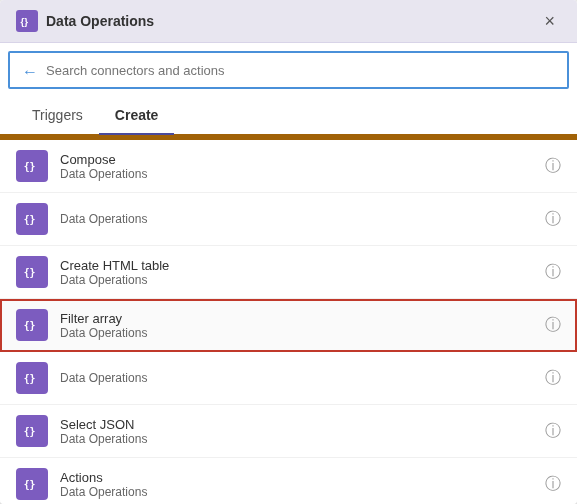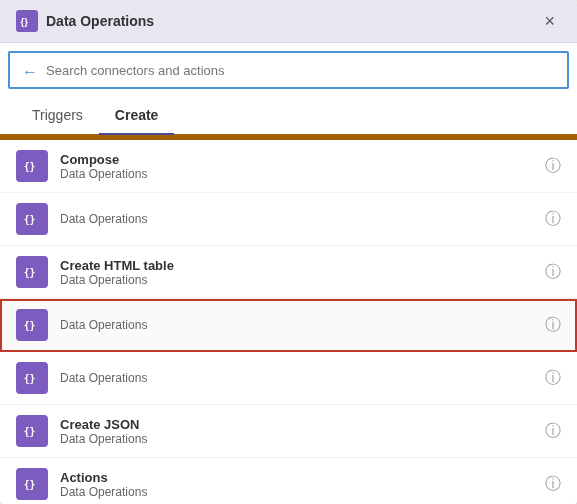--- a/index.html
+++ b/index.html
@@ -133,21 +133,21 @@
     }
     .item-icon svg {
       width: 18px;
       height: 18px;
     }
     .item-text {
       flex: 1;
     }
     .item-name {
       font-size: 13px;
-      font-weight: 700;
+      font-weight: 400;
       color: #333;
       display: block;
     }
     .item-sub {
       font-size: 12px;
       color: #666;
       display: block;
     }
     .info-icon {
       color: #999;
@@ -219,43 +219,44 @@
       </div>
       <span class="info-icon">ⓘ</span>
     </div>
       <div class="list-item highlighted">
       <div class="item-icon">
         <svg viewBox="0 0 24 24" width="18" height="18" fill="none">
           <text x="1" y="17" font-size="13" fill="white" font-family="monospace" font-weight="bold">{}</text>
         </svg>
       </div>
       <div class="item-text">
-        <span class="item-sub">Data Operations</span>
-      </div>
-      <span class="info-icon">ⓘ</span>
-    </div>
-      <div class="list-item">
-      <div class="item-icon">
-        <svg viewBox="0 0 24 24" width="18" height="18" fill="none">
-          <text x="1" y="17" font-size="13" fill="white" font-family="monospace" font-weight="bold">{}</text>
-        </svg>
-      </div>
-      <div class="item-text">
-        <span class="item-sub">Data Operations</span>
-      </div>
-      <span class="info-icon">ⓘ</span>
-    </div>
-      <div class="list-item">
-      <div class="item-icon">
-        <svg viewBox="0 0 24 24" width="18" height="18" fill="none">
-          <text x="1" y="17" font-size="13" fill="white" font-family="monospace" font-weight="bold">{}</text>
-        </svg>
-      </div>
-      <div class="item-text">
-        <span class="item-name">Create JSON</span>
+        <span class="item-name">Filter array</span>
+        <span class="item-sub">Data Operations</span>
+      </div>
+      <span class="info-icon">ⓘ</span>
+    </div>
+      <div class="list-item">
+      <div class="item-icon">
+        <svg viewBox="0 0 24 24" width="18" height="18" fill="none">
+          <text x="1" y="17" font-size="13" fill="white" font-family="monospace" font-weight="bold">{}</text>
+        </svg>
+      </div>
+      <div class="item-text">
+        <span class="item-sub">Data Operations</span>
+      </div>
+      <span class="info-icon">ⓘ</span>
+    </div>
+      <div class="list-item">
+      <div class="item-icon">
+        <svg viewBox="0 0 24 24" width="18" height="18" fill="none">
+          <text x="1" y="17" font-size="13" fill="white" font-family="monospace" font-weight="bold">{}</text>
+        </svg>
+      </div>
+      <div class="item-text">
+        <span class="item-name">Select JSON</span>
         <span class="item-sub">Data Operations</span>
       </div>
       <span class="info-icon">ⓘ</span>
     </div>
       <div class="list-item">
       <div class="item-icon">
         <svg viewBox="0 0 24 24" width="18" height="18" fill="none">
           <text x="1" y="17" font-size="13" fill="white" font-family="monospace" font-weight="bold">{}</text>
         </svg>
       </div>

